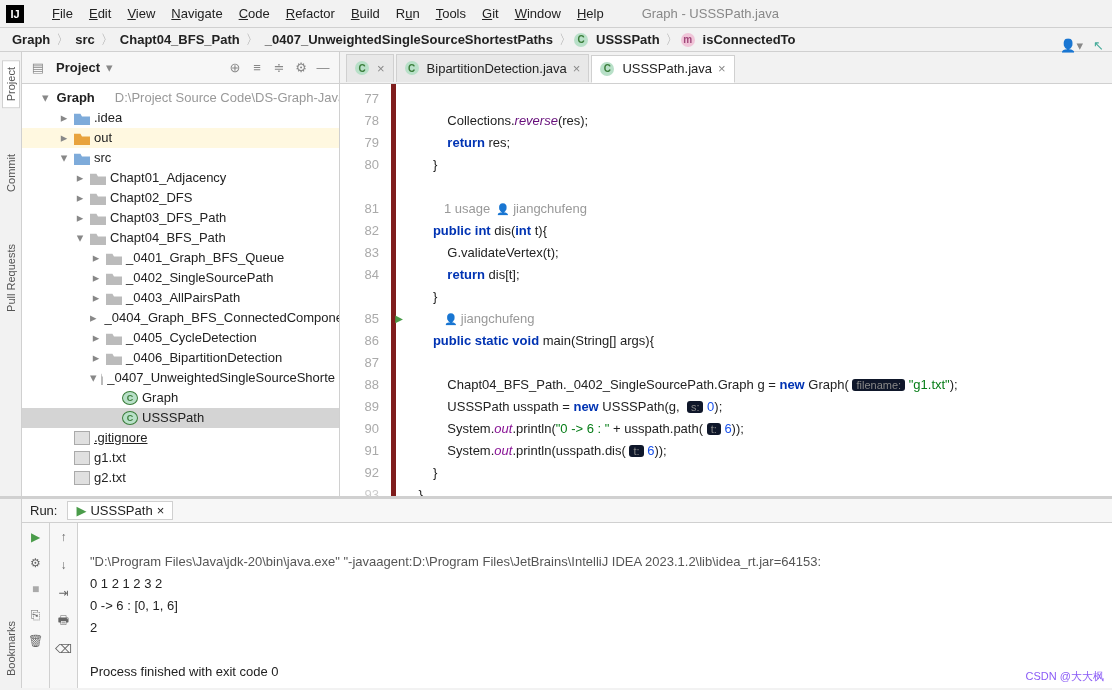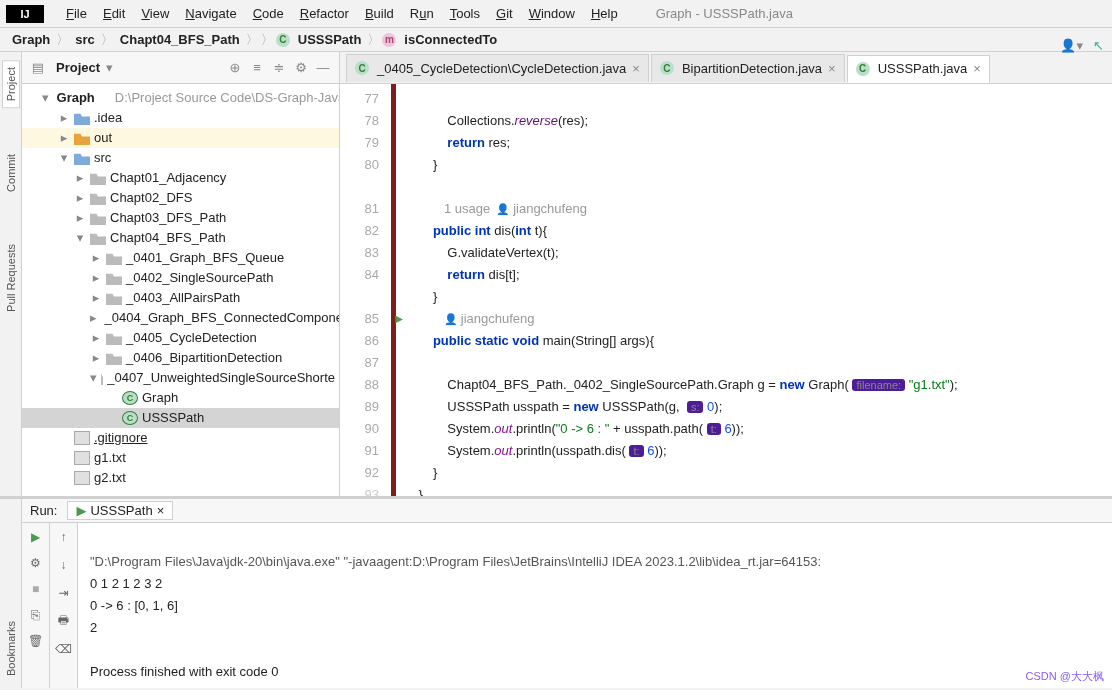--- a/index.html
+++ b/index.html
@@ -1,18 +1,18 @@
 <!DOCTYPE html>
 <html><head>
 <meta charset="utf-8">
 <style>
 * { margin: 0; padding: 0; box-sizing: border-box; font-family: "Segoe UI", Arial, sans-serif; font-size: 13px; }
 body { background: #f2f2f2; color: #222; width: 1112px; height: 690px; overflow: hidden; position: relative; }
 .topbar { display: flex; align-items: center; height: 28px; background: #f2f2f2; border-bottom: 1px solid #d0d0d0; padding: 0 6px; }
-.logo { width: 38px; height: 18px; background: #000; color: #fff; font-weight: bold; text-align: center; line-height: 18px; margin-right: 14px; font-size: 11px; }
+.logo { width: 18px; height: 18px; background: #000; color: #fff; font-weight: bold; text-align: center; line-height: 18px; margin-right: 20px; font-size: 11px; }
 .menu-item { padding: 0 8px; cursor: default; }
 .menu-item u { text-decoration: underline; }
 .title { margin-left: 30px; color: #888; }
 .navbar { display: flex; align-items: center; height: 24px; background: #f2f2f2; border-bottom: 1px solid #d0d0d0; padding: 0 8px; gap: 2px; }
 .crumb { font-weight: 600; padding: 0 4px; }
 .crumb-sep { color: #aaa; }
 .crumb-icon { width: 14px; height: 14px; border-radius: 50%; display: inline-flex; align-items: center; justify-content: center; font-size: 10px; font-weight: bold; margin-right: 2px; }
 .ci-c { background: #b8e0c8; color: #3a7d3a; }
 .ci-m { background: #f0c4d8; color: #a0487a; }
 .main-area { display: flex; height: 444px; }
@@ -46,21 +46,21 @@
 .code-wrap { flex: 1; display: flex; overflow: hidden; font-family: Consolas, monospace; font-size: 13px; line-height: 22px; }
 .gutter { width: 56px; background: #fff; color: #aaa; text-align: right; border-right: 5px solid #7f1d1d; padding: 4px 12px 4px 4px; }
 .gutter .gplay { position: relative; }
 .gutter .gplay::after { content: "▶"; color: #4a9c4a; position: absolute; right: -24px; font-size: 10px; }
 .code { flex: 1; padding: 4px 8px; white-space: pre; overflow: hidden; color: #222; }
 .kw { color: #0033b3; font-weight: bold; }
 .str { color: #067d17; }
 .num { color: #1750eb; }
 .it { font-style: italic; color: #660e7a; }
 .static-it { font-style: italic; color: #871094; }
-.param-hint { background: #4c1d95; color: #888; border-radius: 3px; padding: 0 4px; font-size: 11px; }
+.param-hint { background: #0f172a; color: #888; border-radius: 3px; padding: 0 4px; font-size: 11px; }
 .inlay { color: #999; padding-left: 40px; font-size: 11px; }
 .console-area { border-top: 3px solid #d0d0d0; display: flex; height: 192px; background: #fff; }
 .run-header { height: 24px; background: #f7f7f7; border-bottom: 1px solid #d0d0d0; display: flex; align-items: center; padding: 0 8px; gap: 10px; font-size: 12px; }
 .run-tab { background: #fff; border: 1px solid #d0d0d0; padding: 1px 8px; display: flex; align-items: center; gap: 4px; }
 .console-body { display: flex; height: calc(100% - 24px); }
 .console-toolbar { width: 28px; background: #f7f7f7; border-right: 1px solid #d0d0d0; display: flex; flex-direction: column; align-items: center; padding: 6px 0; gap: 10px; }
 .ct-icon { width: 16px; height: 16px; color: #666; cursor: pointer; display: flex; align-items: center; justify-content: center; font-size: 12px; }
 .ct-play { color: #4a9c4a; }
 .console-out { flex: 1; font-family: Consolas, monospace; font-size: 13px; line-height: 22px; padding: 6px 12px; color: #222; white-space: pre; overflow: hidden; }
 .console-out .cmd { color: #555; }
@@ -89,20 +89,21 @@
   <div class="title">Graph - USSSPath.java</div>
 </div>
 
 <div class="navbar">
   <span class="crumb" style="font-weight:700">Graph</span>
     <span class="crumb-sep">〉</span>
   <span class="crumb">src</span>
     <span class="crumb-sep">〉</span>
   <span class="crumb">Chapt04_BFS_Path</span>
     <span class="crumb-sep">〉</span>
+  <span class="crumb">_0407_UnweightedSingleSourceShortestPaths</span>
     <span class="crumb-sep">〉</span>
   <span class="crumb-icon ci-c">C</span>
   <span class="crumb">USSSPath</span>
     <span class="crumb-sep">〉</span>
   <span class="crumb-icon ci-m">m</span>
   <span class="crumb">isConnectedTo</span>
 </div>
 <div class="right-icons">
   <span>👤▾</span>
   <span style="color:#4a9">↖</span>
@@ -229,21 +230,20 @@
           <span class="tree-icon tri-file"></span>
           <span class="tree-label">g2.txt</span>
         </div>
       </div>
   </div>
 
   <div class="editor">
     <div class="tabs">
       <div class="tab">
         <span class="crumb-icon ci-c">C</span>
-        <span>_0405_CycleDetection\CycleDetection.java</span>
         <span class="close">×</span>
       </div>
       <div class="tab">
         <span class="crumb-icon ci-c">C</span>
         <span>BipartitionDetection.java</span>
         <span class="close">×</span>
       </div>
       <div class="tab active">
         <span class="crumb-icon ci-c">C</span>
         <span>USSSPath.java</span>

